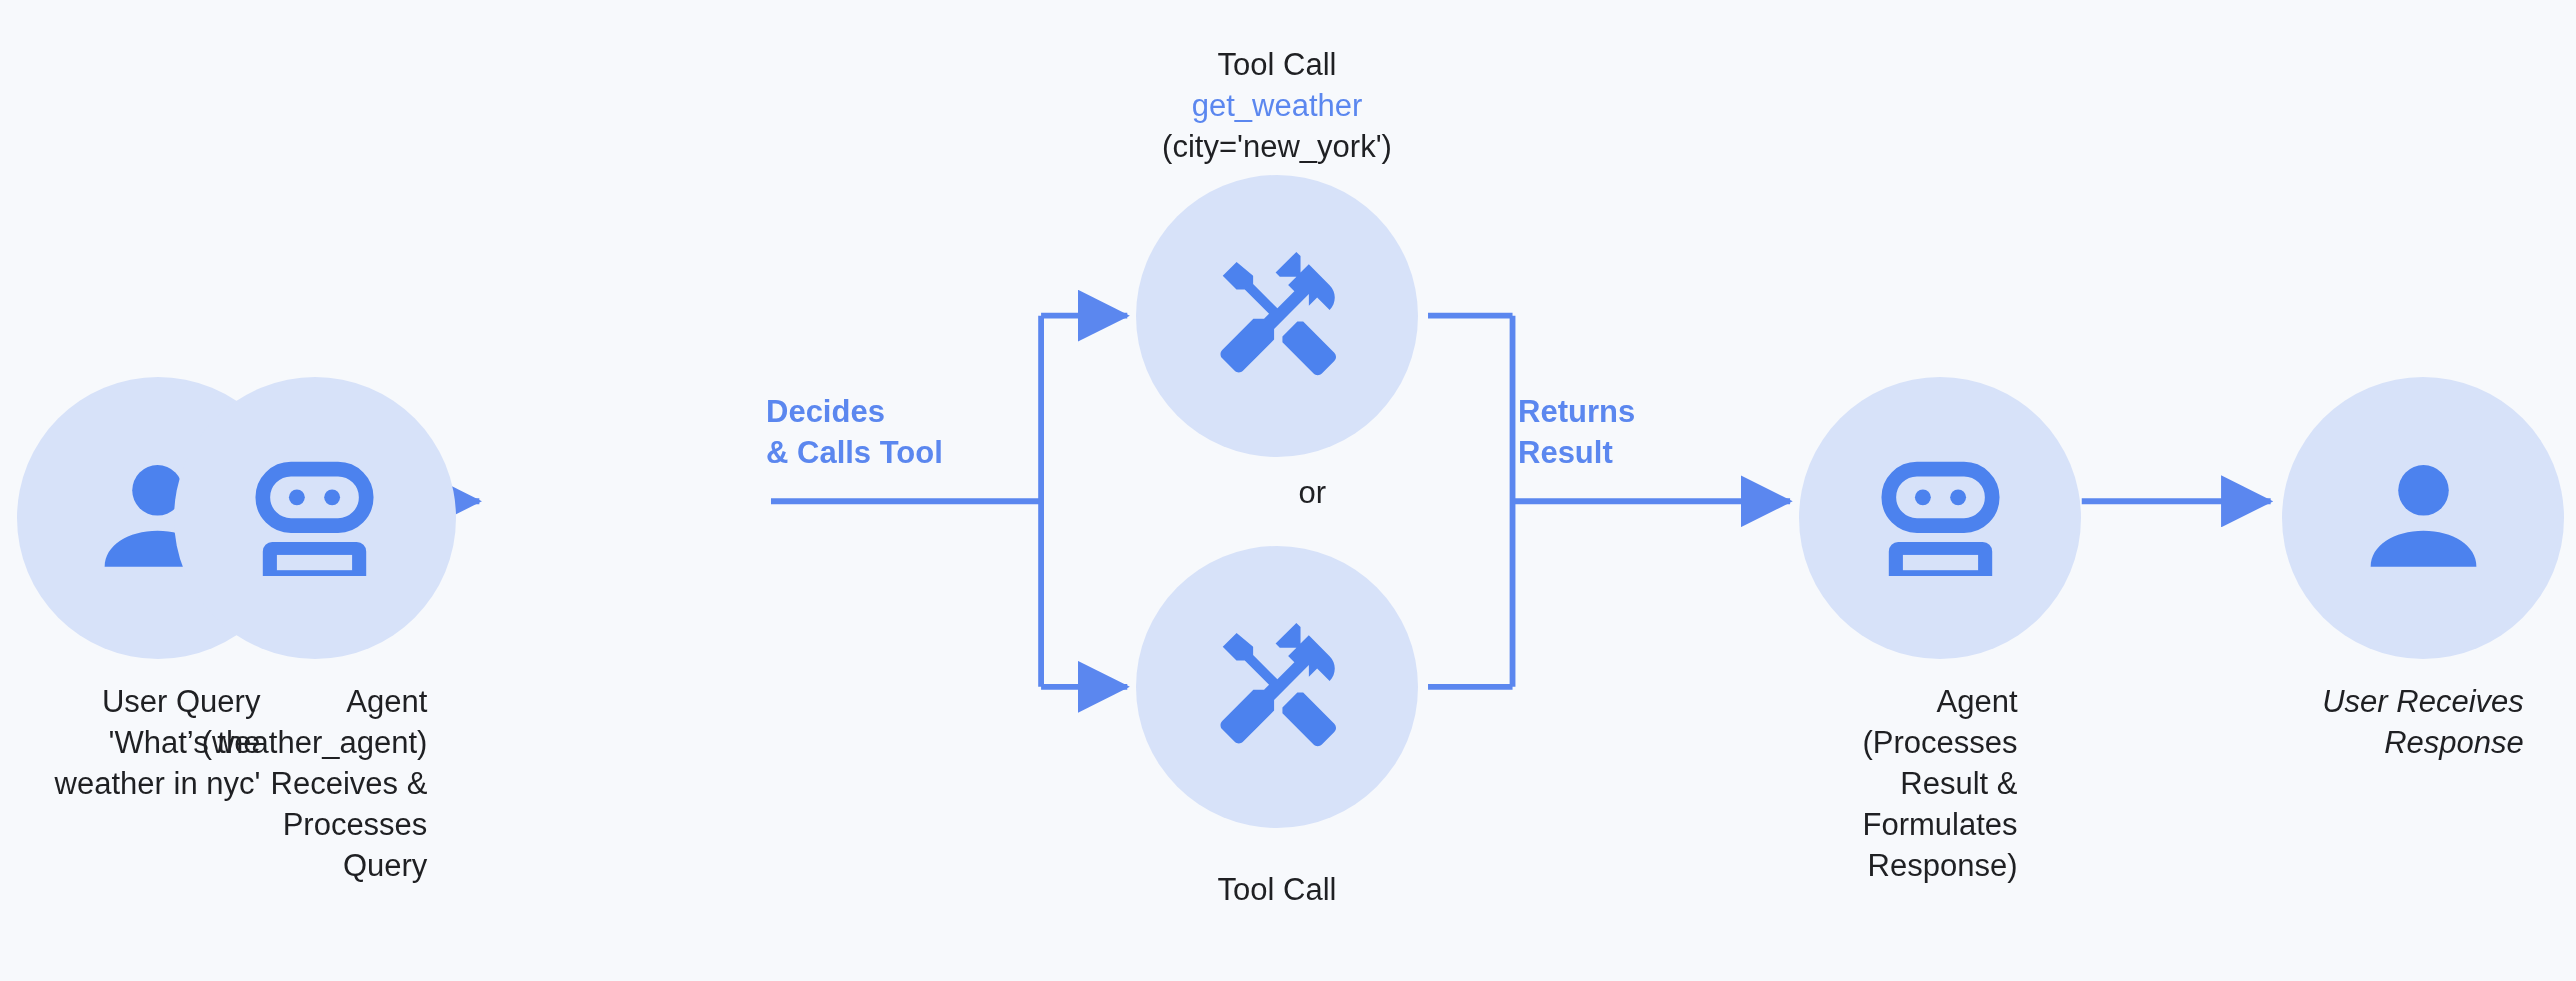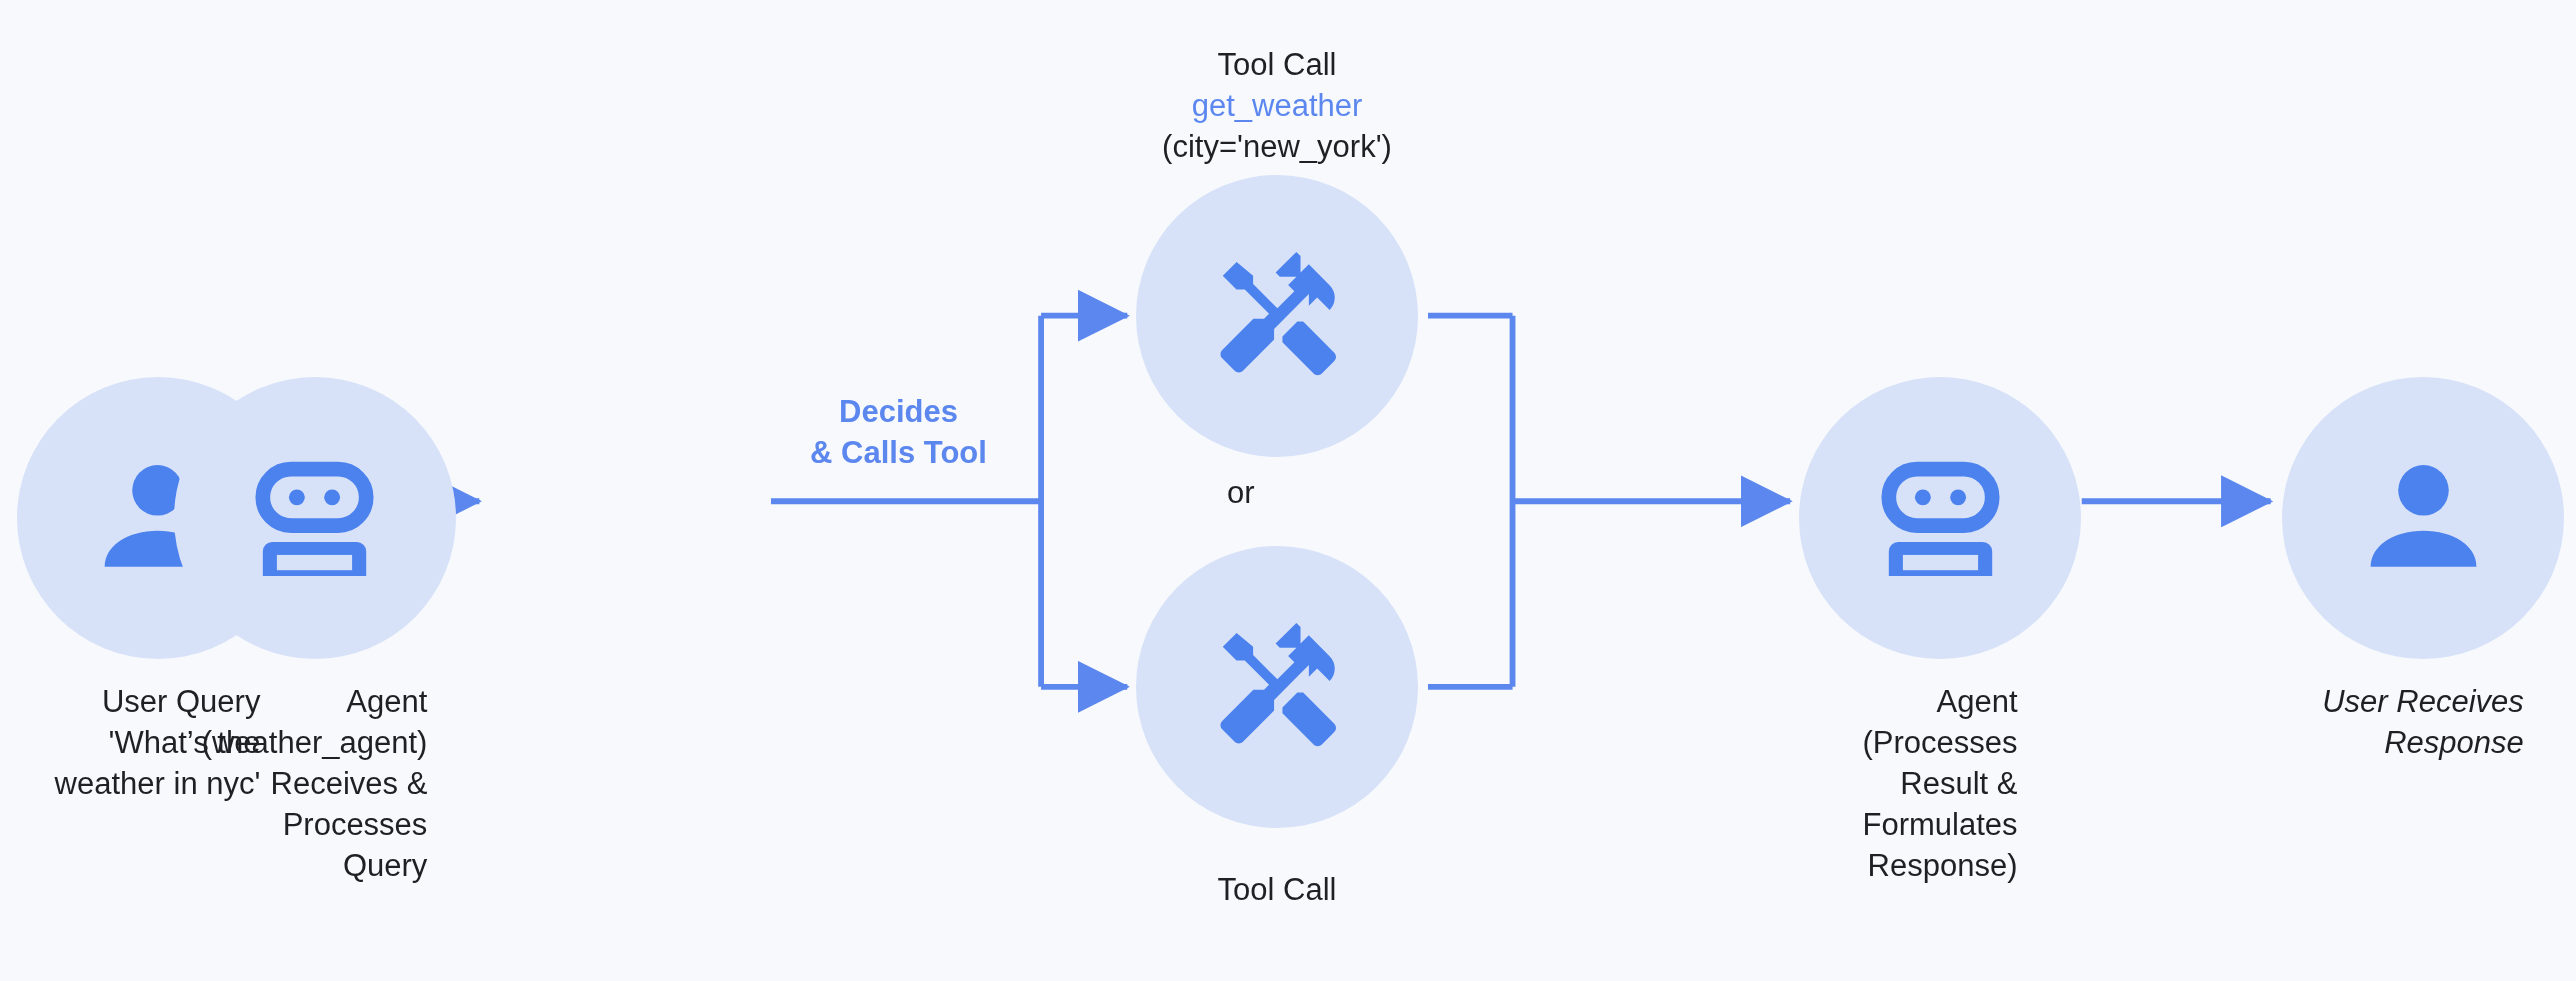--- a/index.html
+++ b/index.html
@@ -46,32 +46,31 @@
     width: 580px;
     font-family: "Liberation Sans", sans-serif;
     margin-top: 36px;
   }
   .fn {
     color: #5b87ef;
     display: block;
   }
   .edge-label {
     position: absolute;
-    text-align: center;
     color: #5b87ef;
     font-weight: bold;
     font-size: 31px;
     line-height: 41px;
     white-space: pre-line;
     width: 265px;
     font-family: "Liberation Sans", sans-serif;
   }
   .or-label {
     position: absolute;
-    text-align: left;
+    text-align: right;
     color: #1f2023;
     font-size: 31px;
     line-height: 36px;
     width: 99px;
     font-family: "Liberation Sans", sans-serif;
   }
   svg.lines {
     position: absolute;
     left: 0;
     top: 0;
@@ -188,15 +187,17 @@
         <path d="M3 20.2c0-3.6 4-6.1 9-6.1s9 2.5 9 6.1z" fill="#4c82ee"></path>
       </svg>
     </div>
     <div class="caption">User Receives
 Response</div>
   </div>
 
   <div class="edge-label" style="left:766px; top:391px;">Decides
 &amp; Calls Tool</div>
 
+  <div class="edge-label" style="left:1518px; top:391px;">Returns
+Result</div>
 
 </div>
 
 
 </body></html>

